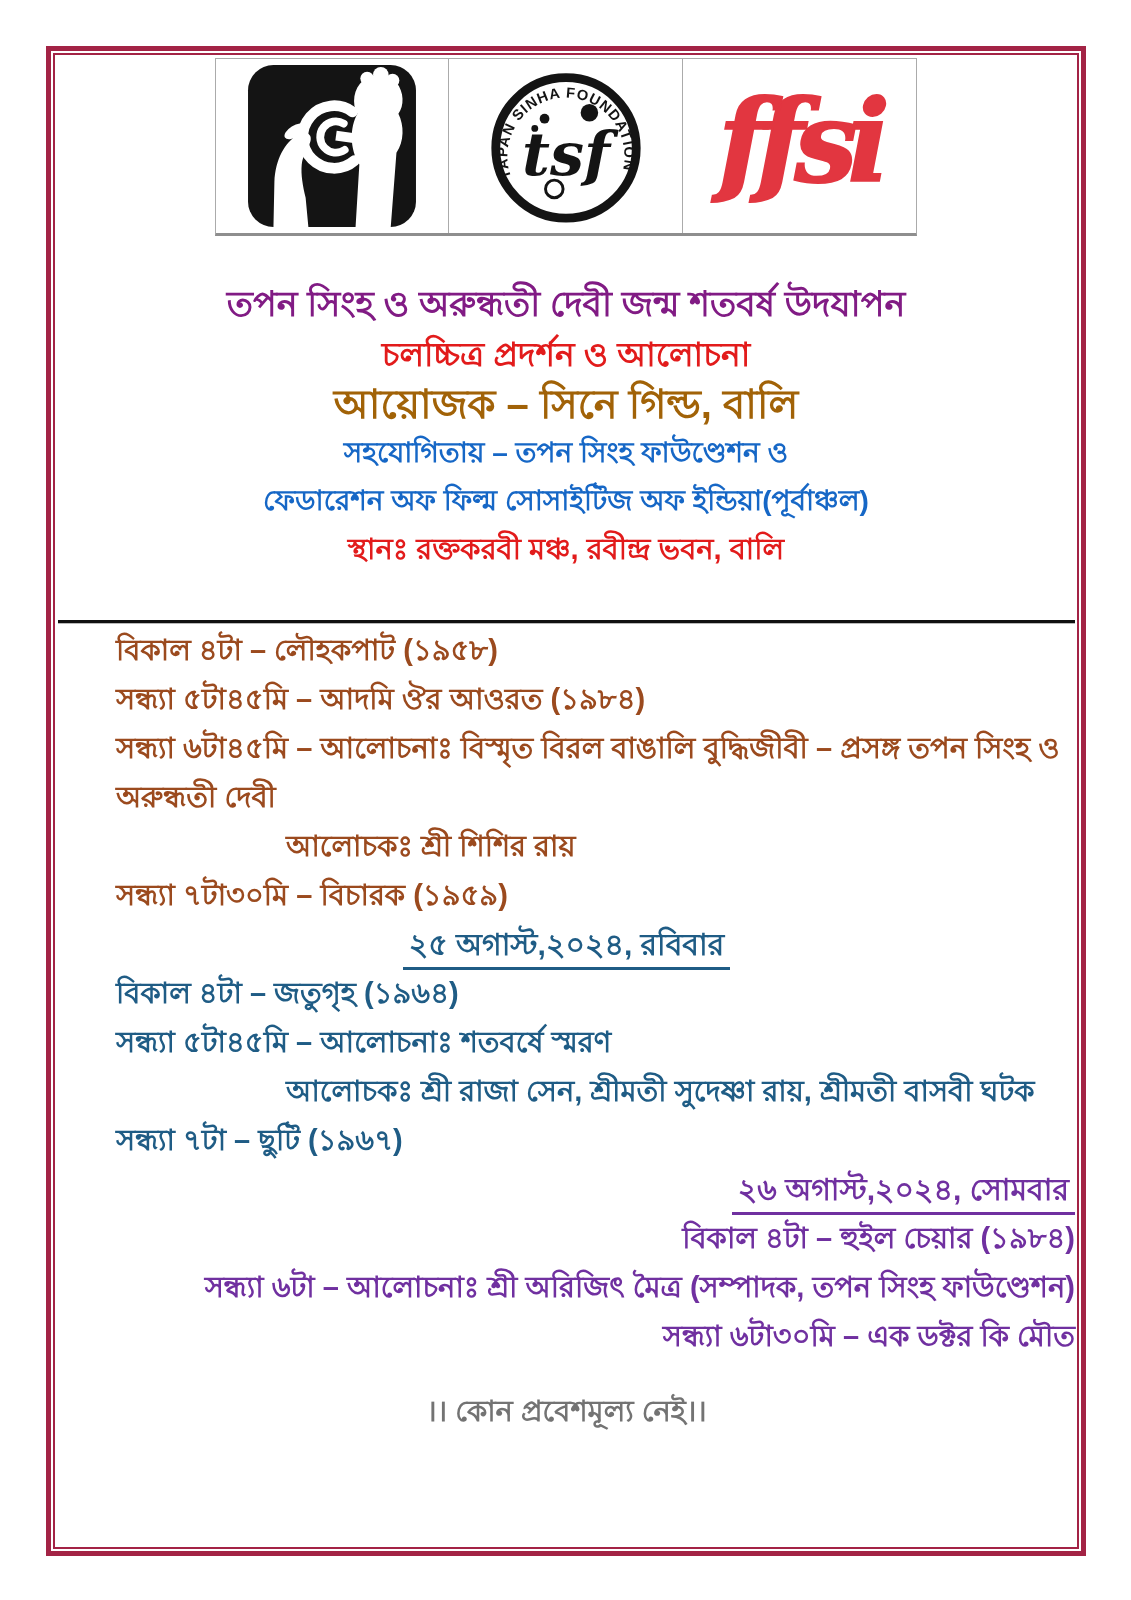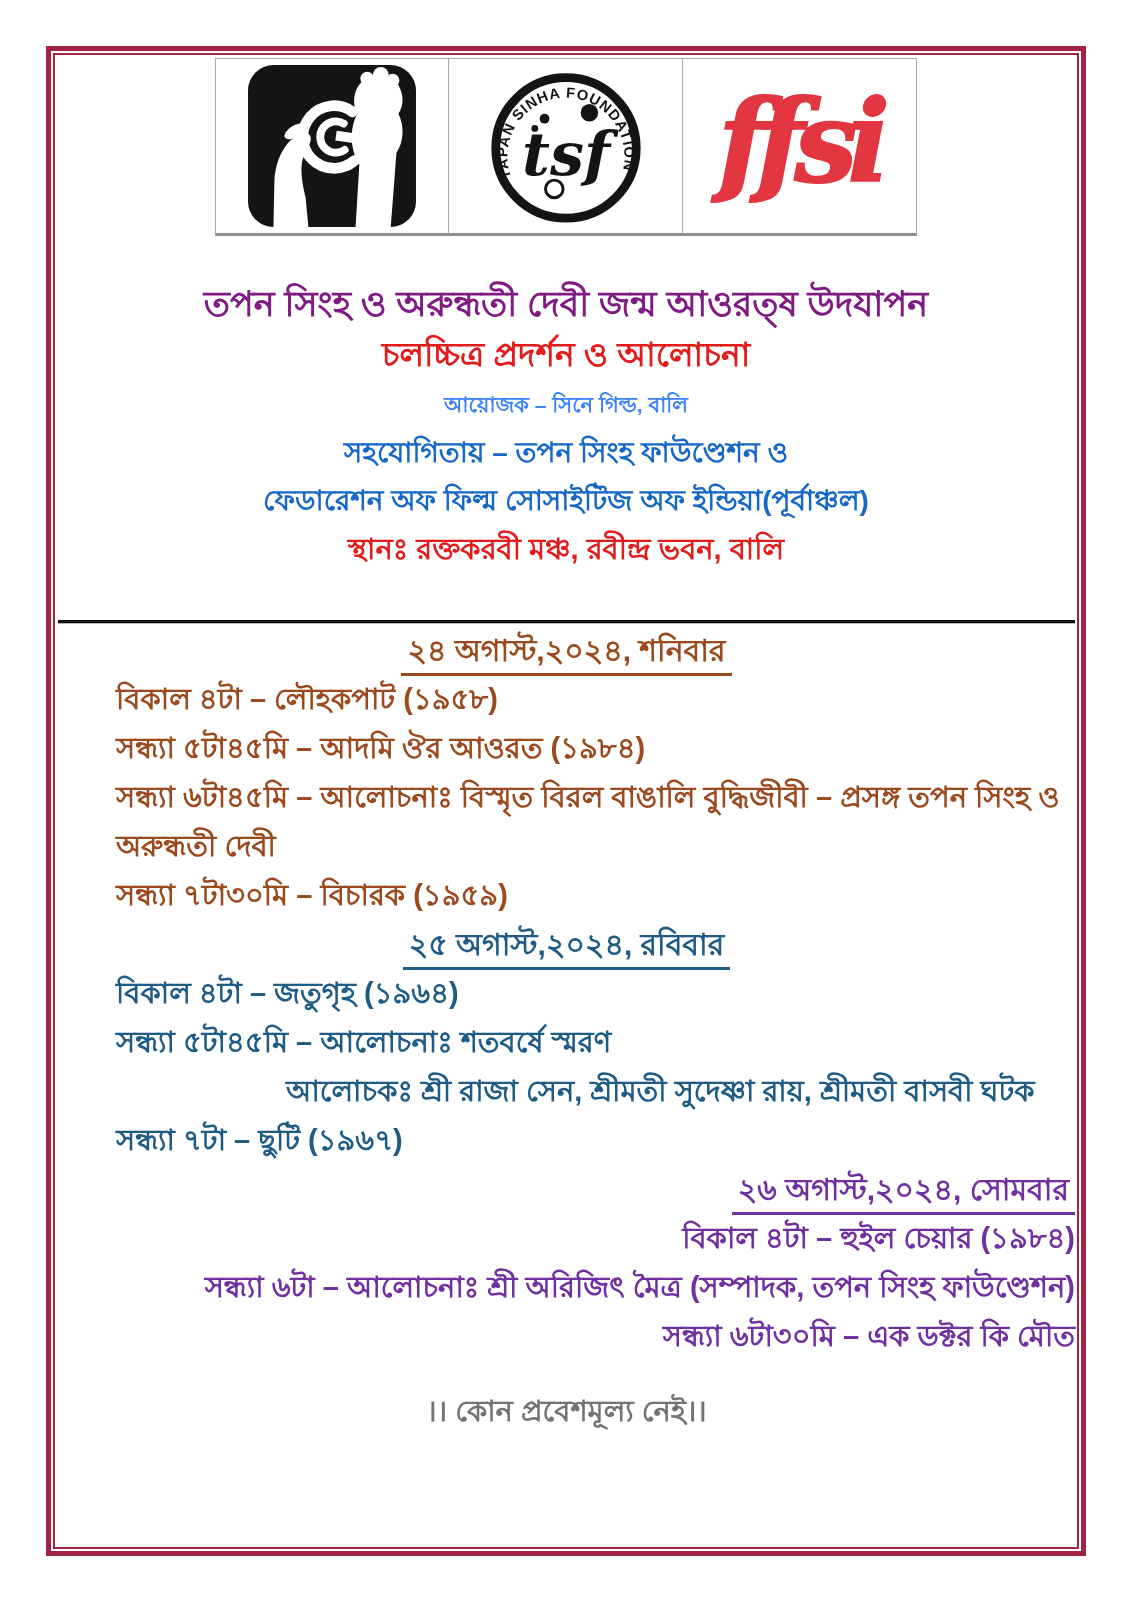--- a/index.html
+++ b/index.html
@@ -15,21 +15,21 @@
     position:absolute;top:58px;left:50%;transform:translateX(-50%);
     width:702px;height:178px;display:flex;background:#fff;
     border:1px solid #ABABAB;border-bottom:3px solid #8E8E8E;box-sizing:border-box;
   }
   .logo-cell{flex:1;display:flex;align-items:center;justify-content:center;border-right:1px solid #ABABAB;box-sizing:border-box;background:#fff;}
   .logo-cell:last-child{border-right:none;}
   
   .header-block{position:absolute;top:278px;left:57px;right:56px;text-align:center;font-weight:bold;}
   .h-title{font-size:35px;line-height:52px;color:#811B84;}
   .h-subtitle{font-size:33px;line-height:50px;color:#E21B1B;}
-  .h-organizer{font-size:21px;line-height:49px;color:#3b82f6;}
+  .h-organizer{font-size:40px;line-height:49px;color:#a16207;}
   .h-collab{font-size:28px;line-height:48px;color:#1667C6;}
   .h-venue{font-size:29px;line-height:49px;color:#E21B1B;}
   
   .separator{position:absolute;top:620px;left:58px;right:56px;height:3px;background:#101010;border-bottom:1px solid #B9B9B9;}
   
   .schedule{position:absolute;top:626px;left:58px;right:56px;font-weight:bold;font-size:29px;}
   .line{height:49px;line-height:49px;padding-left:58px;white-space:nowrap;}
   .line.indent{padding-left:228px;}
   .day-heading{height:49px;line-height:49px;text-align:center;font-size:30px;}
   .day-heading span{display:inline-block;border-bottom:3px solid currentColor;padding:0 6px 2px 6px;line-height:40px;}
@@ -79,39 +79,37 @@
       </svg>
     </div>
     <div class="logo-cell">
       <svg width="210" height="166" viewBox="0 0 210 166" aria-hidden="true">
         <text x="105" y="118" text-anchor="middle" font-family="'DejaVu Serif', serif" font-style="italic" font-weight="bold" font-size="112" fill="#E23640" stroke="#E23640" stroke-width="2" letter-spacing="-10">ffsi</text>
       </svg>
     </div>
   </div>
 
   <div class="header-block">
-    <div class="h-title">তপন সিংহ ও অরুন্ধতী দেবী জন্ম আওরত্ষ উদযাপন</div>
+    <div class="h-title">তপন সিংহ ও অরুন্ধতী দেবী জন্ম শতবর্ষ উদযাপন</div>
     <div class="h-subtitle">চলচ্চিত্র প্রদর্শন ও আলোচনা</div>
     <div class="h-organizer">আয়োজক – সিনে গিল্ড, বালি</div>
     <div class="h-collab">সহযোগিতায় – তপন সিংহ ফাউণ্ডেশন ও</div>
     <div class="h-collab">ফেডারেশন অফ ফিল্ম সোসাইটিজ অফ ইন্ডিয়া(পূর্বাঞ্চল)</div>
     <div class="h-venue">স্থানঃ রক্তকরবী মঞ্চ, রবীন্দ্র ভবন, বালি</div>
   </div>
 
   <div class="separator"></div>
 
   <div class="schedule">
 
-    <div class="day-heading day-0">
-      <span>২৪ অগাস্ট,২০২৪, শনিবার</span>
-    </div>
     <div class="line day-0">বিকাল ৪টা – লৌহকপাট (১৯৫৮)</div>
     <div class="line day-0">সন্ধ্যা ৫টা৪৫মি – আদমি ঔর আওরত (১৯৮৪)</div>
     <div class="line day-0">সন্ধ্যা ৬টা৪৫মি – আলোচনাঃ বিস্মৃত বিরল বাঙালি বুদ্ধিজীবী – প্রসঙ্গ তপন সিংহ ও</div>
     <div class="line day-0">অরুন্ধতী দেবী</div>
+    <div class="line day-0 indent">আলোচকঃ শ্রী শিশির রায়</div>
     <div class="line day-0">সন্ধ্যা ৭টা৩০মি – বিচারক (১৯৫৯)</div>
 
     <div class="day-heading day-1">
       <span>২৫ অগাস্ট,২০২৪, রবিবার</span>
     </div>
     <div class="line day-1">বিকাল ৪টা – জতুগৃহ (১৯৬৪)</div>
     <div class="line day-1">সন্ধ্যা ৫টা৪৫মি – আলোচনাঃ শতবর্ষে স্মরণ</div>
     <div class="line day-1 indent">আলোচকঃ শ্রী রাজা সেন, শ্রীমতী সুদেষ্ণা রায়, শ্রীমতী বাসবী ঘটক</div>
     <div class="line day-1">সন্ধ্যা ৭টা – ছুটি (১৯৬৭)</div>
 

